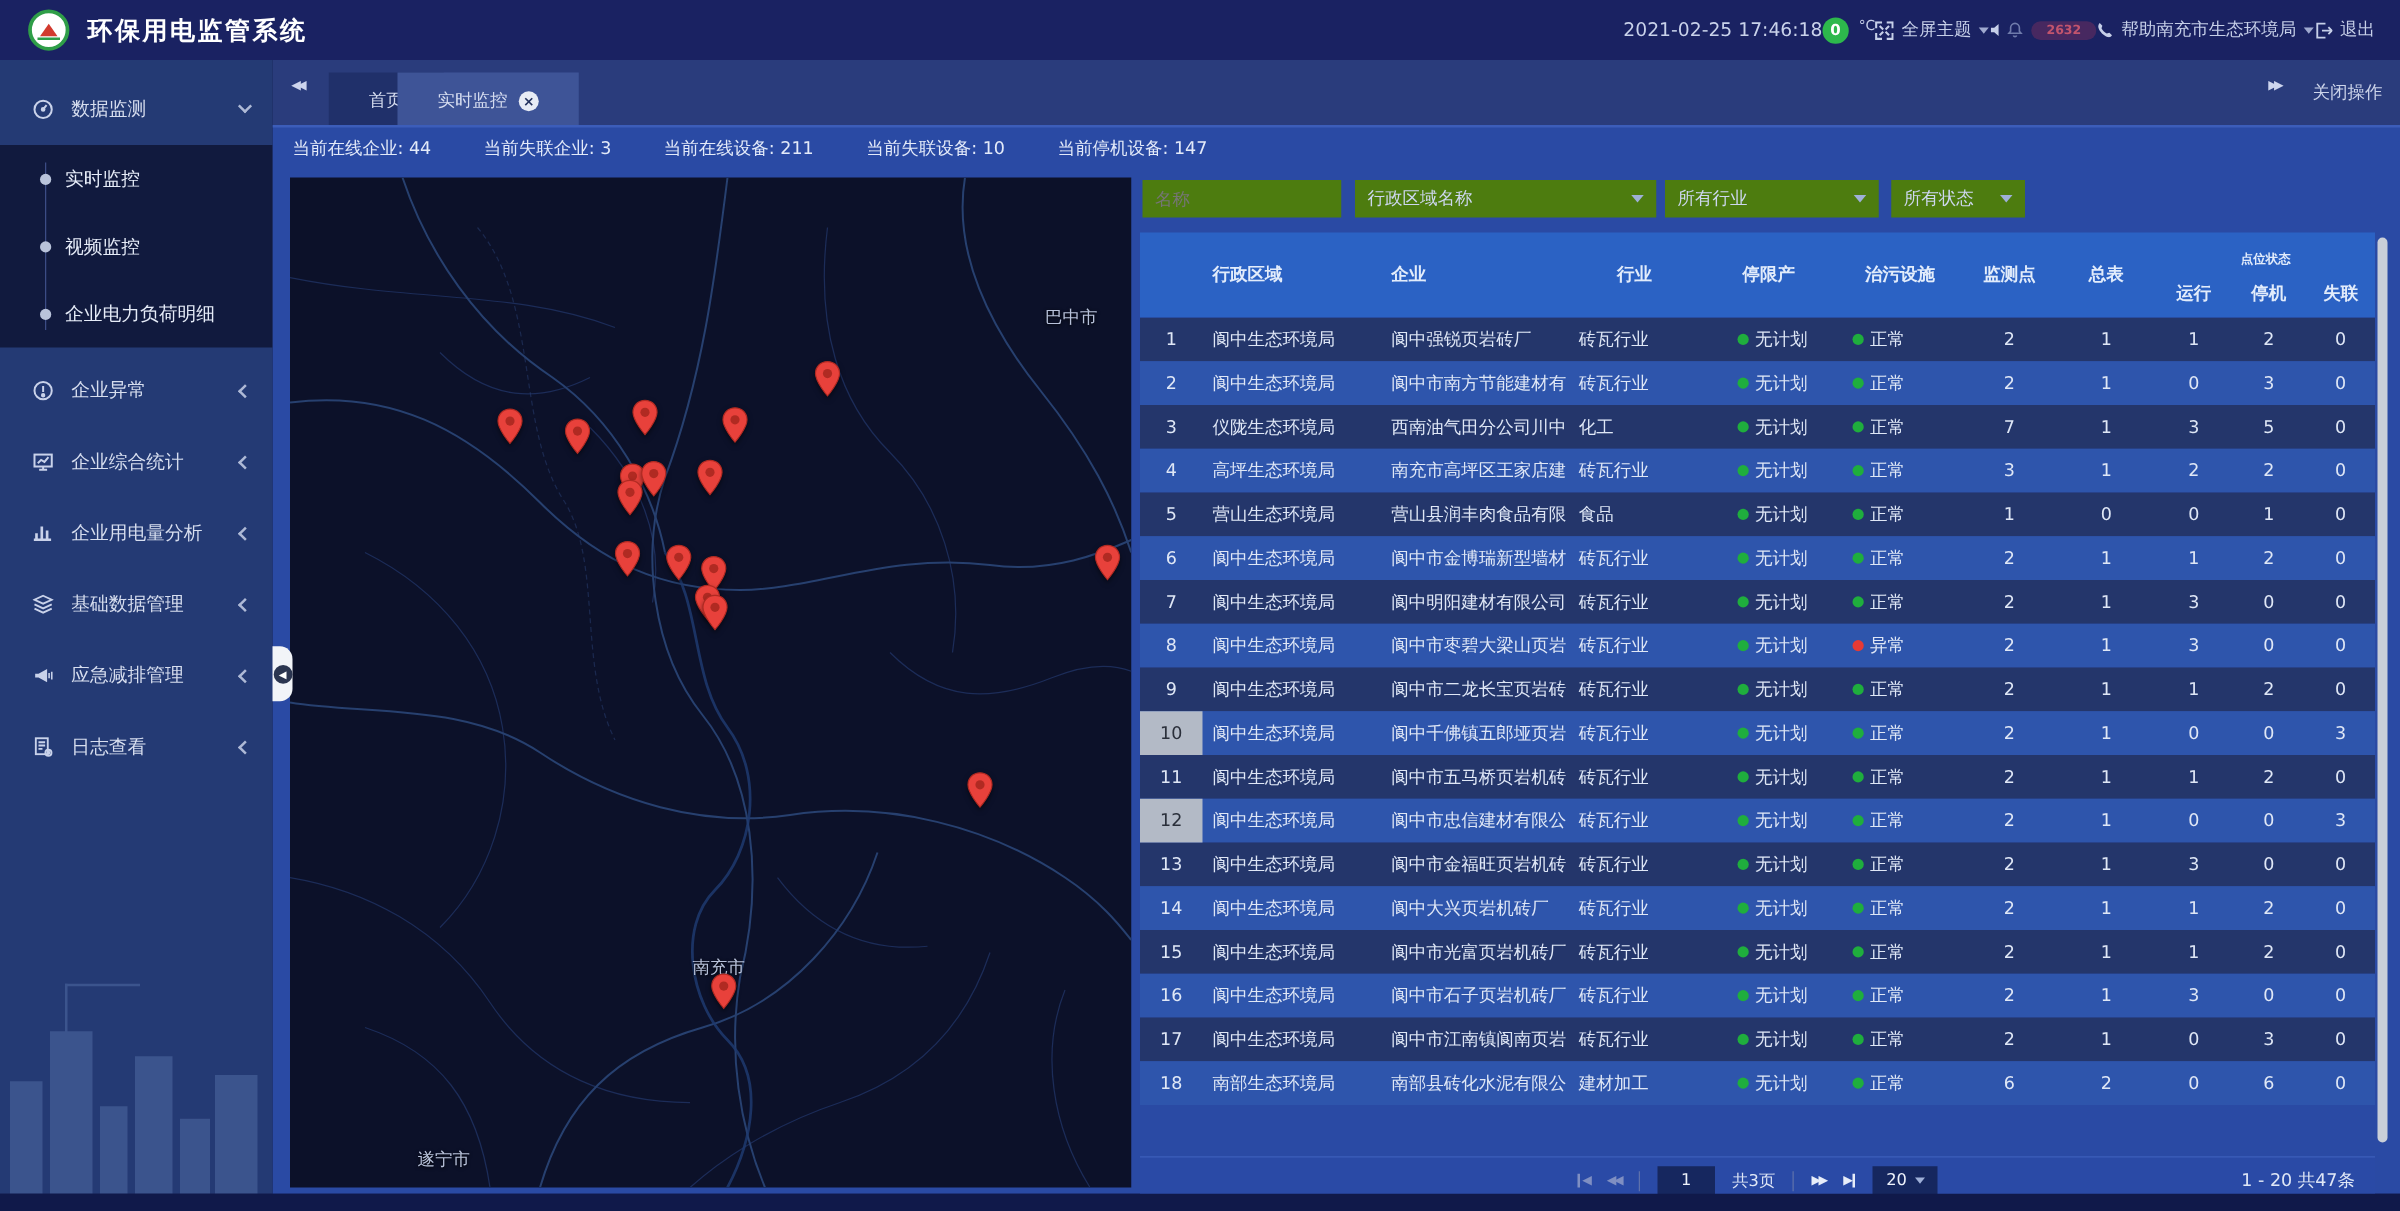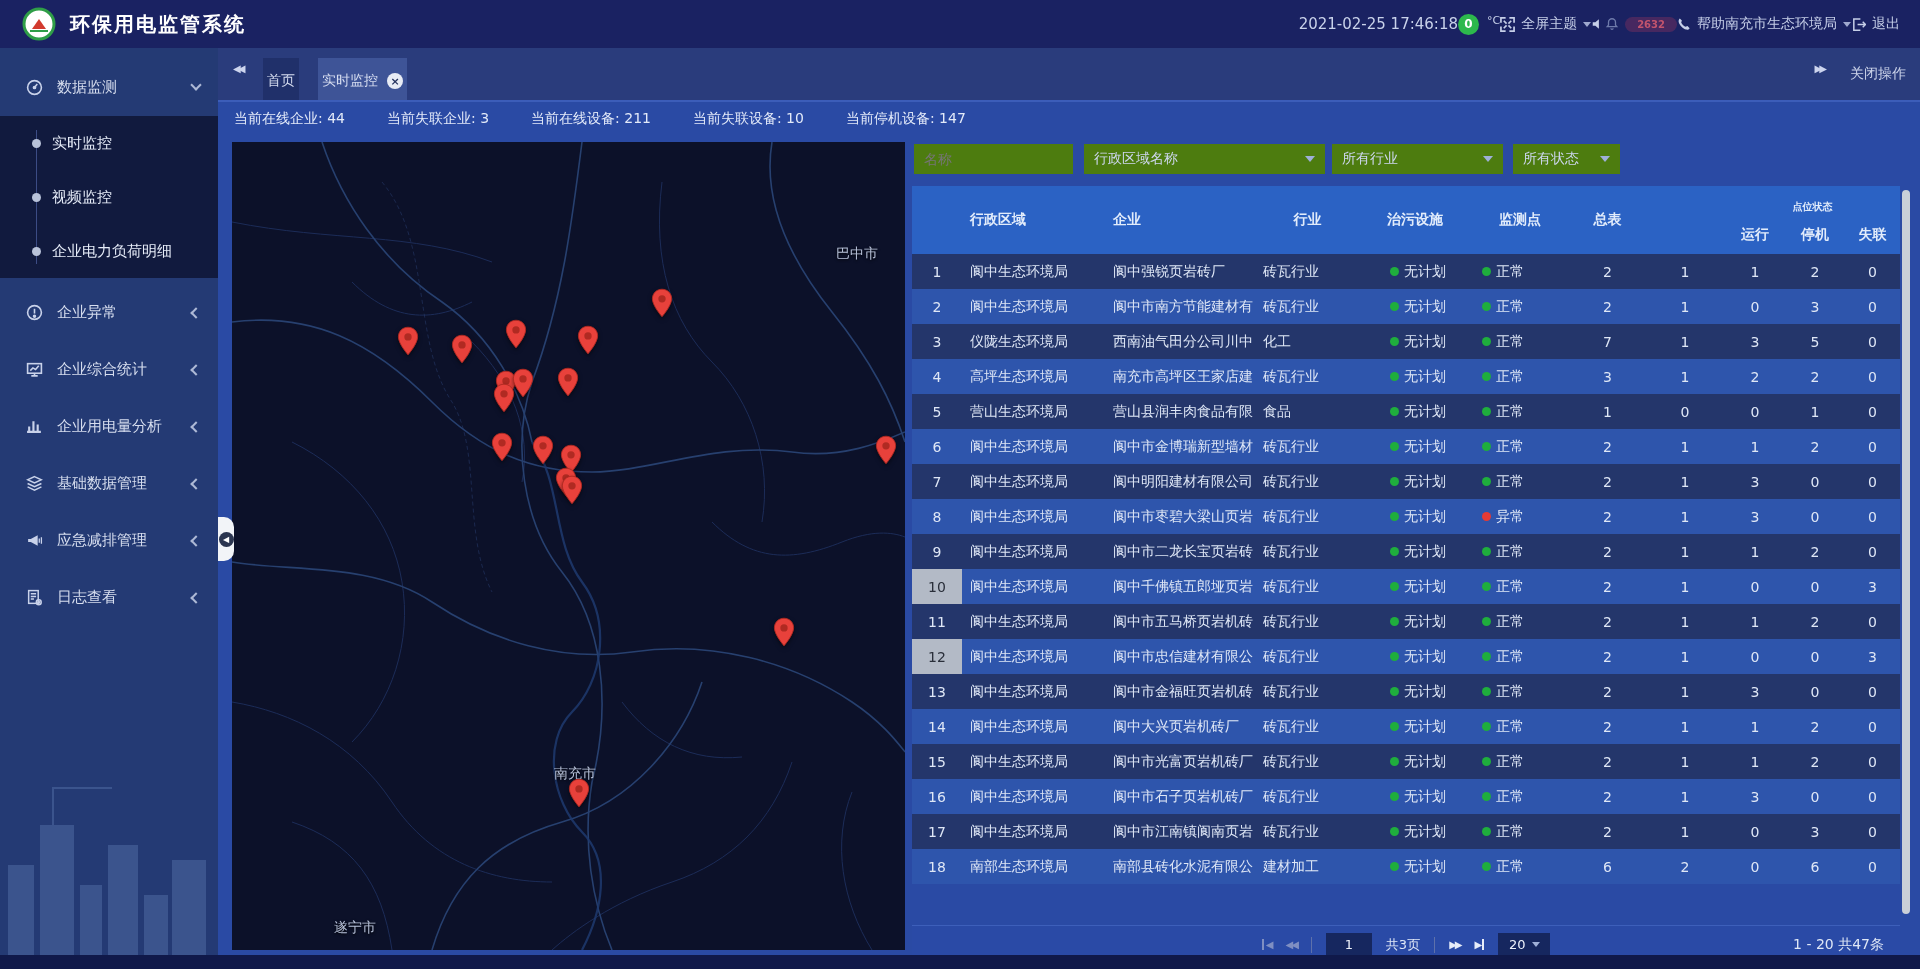--- a/index.html
+++ b/index.html
@@ -32,21 +32,21 @@
   .sb-sub-item { height:54px; display:flex; align-items:center; padding-left:52px; position:relative; cursor:pointer; font-size:15px; color:#e6ecf8; }
   .sb-sub-item .bullet { position:absolute; left:32px; width:9px; height:9px; border-radius:50%; background:#b9c3da; }
   .collapsed-group { height:57px; }
   #cityscape { position:absolute; left:0; bottom:0; width:218px; height:180px; pointer-events:none; opacity:.22; }
   #cityscape div { position:absolute; background:#8fb0e8; }
 
   
   #tabbar { position:absolute; left:218px; top:48px; width:1702px; height:52px; background:#2a3c7c; z-index:10; }
   #tab-back { position:absolute; left:15px; top:15px; color:#cdd5ee; font-size:10px; letter-spacing:-3px; cursor:pointer; }
   #tab-fwd { position:absolute; right:96px; top:15px; color:#cdd5ee; font-size:10px; letter-spacing:-3px; cursor:pointer; }
-  .tab { position:absolute; top:10px; height:46px; display:flex; align-items:center; padding:0 4px; font-size:14px; color:#d6ddf0; cursor:pointer; }
+  .tab { position:absolute; top:10px; height:46px; display:flex; align-items:center; padding:0 32px; font-size:14px; color:#d6ddf0; cursor:pointer; }
   #tab-home { left:45px; background:#20306a; }
   #tab-realtime { left:100px; background:#3e5497; }
   .tab-close { width:16px; height:16px; border-radius:50%; background:#e8ecf5; color:#25335f; font-size:11px; font-weight:bold; display:flex; align-items:center; justify-content:center; margin-left:9px; cursor:pointer; }
   #close-ops { position:absolute; right:14px; top:17px; font-size:14px; color:#ccd4ea; cursor:pointer; }
 
   
   #statsbar { position:absolute; left:218px; top:100px; width:1702px; height:36px; background:#2a4aa4; border-top:2px solid #3c5db9; display:flex; align-items:center; gap:42px; padding-left:16px; z-index:10; }
   .stat-item { font-size:14px; color:#e3eaf9; }
 
   
@@ -441,20 +441,21 @@
       <span class="flex1">所有状态</span>
       <span class="sel-caret"></span>
     </div>
 
     <div id="table">
       <div id="thead" class="grid">
         <div class="h"></div>
         <div class="h h-left">行政区域</div>
         <div class="h h-left">企业</div>
         <div class="h">行业</div>
+        <div class="h">停限产</div>
         <div class="h">治污设施</div>
         <div class="h">监测点</div>
         <div class="h">总表</div>
         <div id="h-group">点位状态</div>
         <div class="h-sub" style="grid-column:9;">运行</div>
         <div class="h-sub" style="grid-column:10;">停机</div>
         <div class="h-sub" style="grid-column:11;">失联</div>
       </div>
       <div id="tbody">
   <div class="trow grid">

